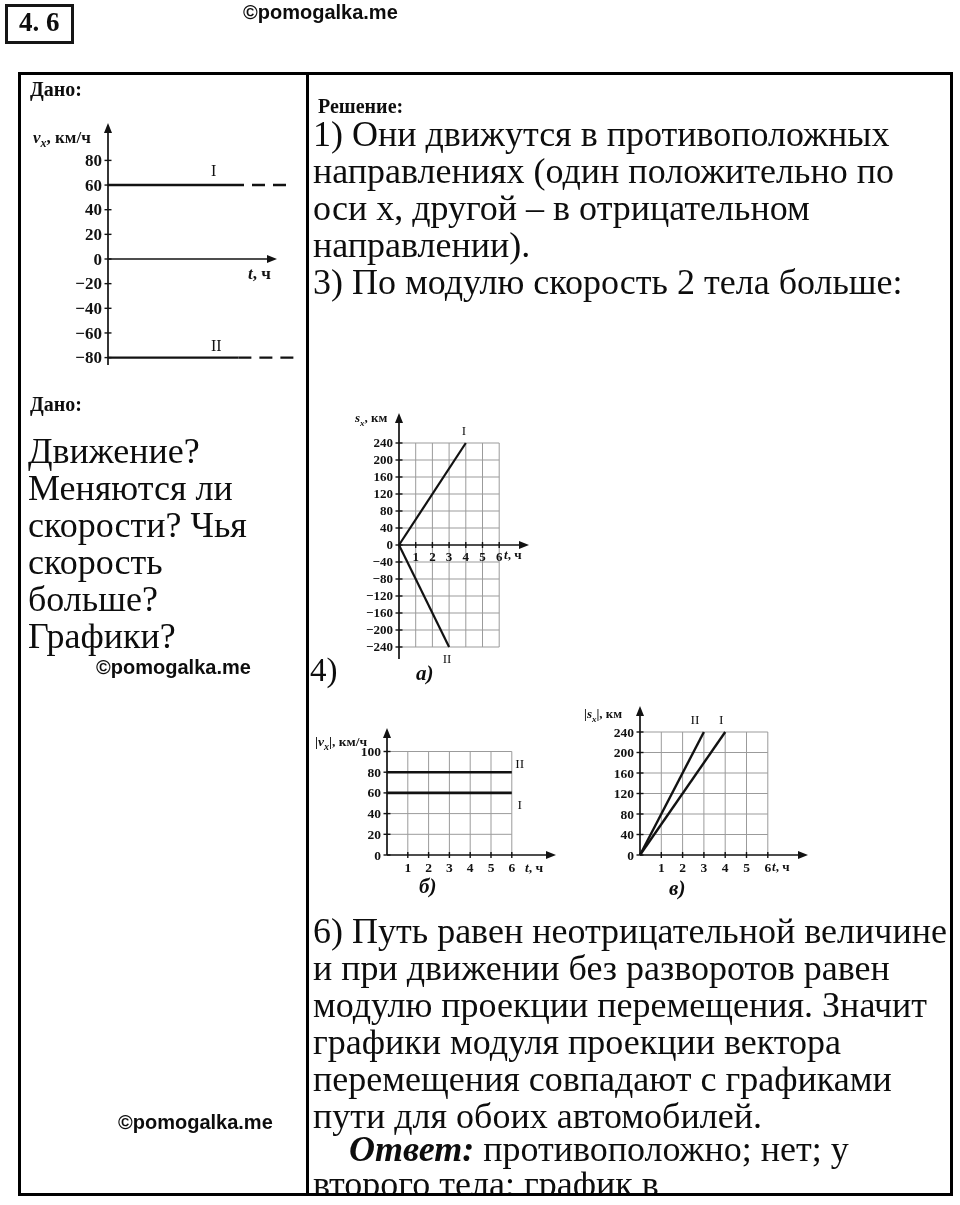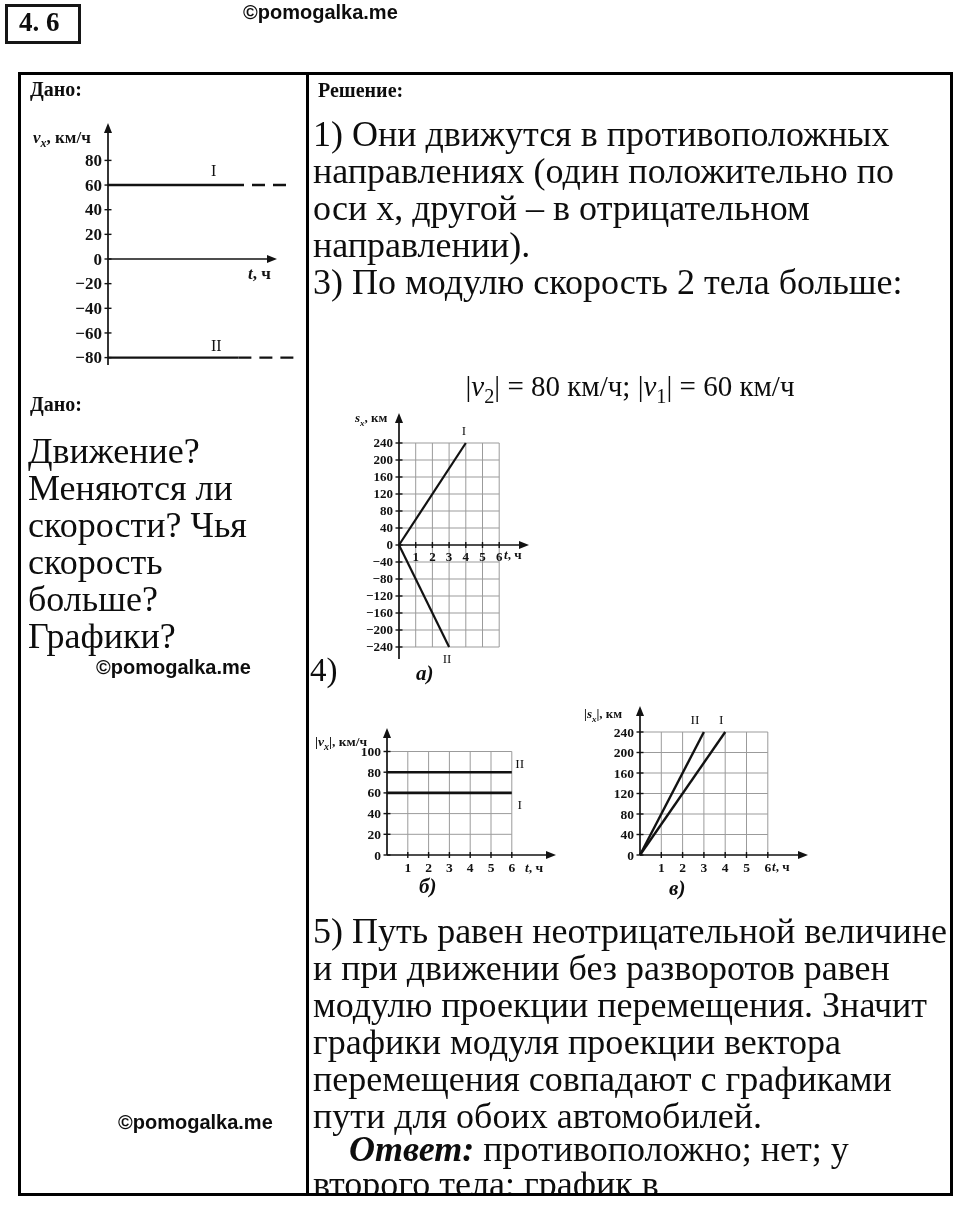--- a/index.html
+++ b/index.html
@@ -1,18 +1,18 @@
 <!DOCTYPE html>
 <html><head>
 <meta charset="utf-8">
 <style>
   html,body{margin:0;padding:0;background:#fff;}
   body{width:960px;height:1205px;position:relative;font-family:"Liberation Serif",serif;color:#0d0d0d;overflow:hidden;}
   .abs{position:absolute;}
-  #problem-box{left:5px;top:4px;border:3px solid #161616;padding:0 18px 3px 11px;font-size:27px;font-weight:bold;background:#fff;}
+  #problem-box{left:5px;top:4px;border:3px solid #161616;padding:0 11px 3px 11px;font-size:27px;font-weight:bold;background:#fff;}
   #top-watermark{left:243px;top:1px;font-family:"Liberation Sans",sans-serif;font-weight:bold;font-size:20px;}
   #main-table{left:18px;top:72px;width:929px;height:1118px;border:3px solid #000;overflow:hidden;}
   #col-divider{left:285px;top:0;width:3px;height:100%;background:#000;}
   #col-given{left:0;top:0;width:285px;height:100%;}
   #col-solution{left:288px;top:0;right:0;height:100%;}
   .hdr{font-size:20px;font-weight:bold;}
   .body-text{font-size:36px;line-height:37px;}
   .wm{font-family:"Liberation Sans",sans-serif;font-weight:bold;font-size:20px;}
   #formula{font-size:29px;text-align:center;}
   #formula sub{font-size:0.7em;}
@@ -67,26 +67,25 @@
         <text x="4" y="28" fill="#121212" font-size="17" font-weight="bold" font-family="&quot;Liberation Serif&quot;,serif"><tspan font-style="italic">v</tspan><tspan font-style="italic" dy="4" font-size="12">x</tspan><tspan dy="-4">, км/ч</tspan></text>
         <text x="219" y="164" fill="#121212" font-size="17" font-weight="bold" font-family="&quot;Liberation Serif&quot;,serif"><tspan font-style="italic">t</tspan><tspan>, ч</tspan></text>
       </svg>
     <div class="abs hdr" style="left:9px;top:318px">Дано:</div>
     <div class="abs body-text" style="left:7px;top:358px;width:268px">Движение? Меняются ли скорости? Чья скорость больше? Графики?</div>
     <div class="abs wm" style="left:0;top:581px;width:285px;text-align:center;padding-left:20px;box-sizing:border-box">©pomogalka.me</div>
     <div class="abs wm" style="left:97px;top:1036px">©pomogalka.me</div>
   </div>
 
   <div class="abs" id="col-solution">
-    <div class="abs hdr" style="left:9px;top:4px">Решение:</div>
+    <div class="abs hdr" style="left:9px;top:20px">Решение:</div>
     <div class="abs body-text" style="left:4px;top:41px;width:634px">
       <div>1) Они движутся в противоположных направлениях (один положительно по оси x, другой – в отрицательном направлении).</div>
       <div>3) По модулю скорость 2 тела больше:</div>
     </div>
-    <div class="abs" id="formula" style="left:4px;top:295px;width:634px"><span>|</span><span style="font-style: italic;">v</span><sub>2</sub><span>| = 80 км/ч; |</span><span style="font-style: italic;">v</span><sub>1</sub><span>| = 60 км/ч</span></div>
 
     <svg class="chart" style="left:32px;top:330px;width:200px;height:290px" viewBox="0 0 200 290">
         <line x1="74.7" y1="242" x2="74.7" y2="38" stroke="#9b9b9b" stroke-width="1"></line>
         <line x1="91.4" y1="242" x2="91.4" y2="38" stroke="#9b9b9b" stroke-width="1"></line>
         <line x1="108.1" y1="242" x2="108.1" y2="38" stroke="#9b9b9b" stroke-width="1"></line>
         <line x1="124.8" y1="242" x2="124.8" y2="38" stroke="#9b9b9b" stroke-width="1"></line>
         <line x1="141.5" y1="242" x2="141.5" y2="38" stroke="#9b9b9b" stroke-width="1"></line>
         <line x1="158.2" y1="242" x2="158.2" y2="38" stroke="#9b9b9b" stroke-width="1"></line>
         <line x1="58" y1="38" x2="158.2" y2="38" stroke="#9b9b9b" stroke-width="1"></line>
         <line x1="58" y1="55" x2="158.2" y2="55" stroke="#9b9b9b" stroke-width="1"></line>
@@ -247,18 +246,18 @@
         <text x="183.8" y="173.5" fill="#121212" font-size="13.5" font-family="&quot;Liberation Serif&quot;,serif" text-anchor="middle" font-weight="bold">6</text>
         <polyline points="56,157 119.9,34.000000000000014" fill="none" stroke="#121212" stroke-width="2.4"></polyline>
         <text x="110.9" y="26.000000000000014" fill="#121212" font-size="13.5" font-family="&quot;Liberation Serif&quot;,serif" text-anchor="middle">II</text>
         <polyline points="56,157 141.2,34.000000000000014" fill="none" stroke="#121212" stroke-width="2.4"></polyline>
         <text x="137.2" y="26.000000000000014" fill="#121212" font-size="13.5" font-family="&quot;Liberation Serif&quot;,serif" text-anchor="middle">I</text>
         <text x="0" y="20" fill="#121212" font-size="13" font-weight="bold" font-family="&quot;Liberation Serif&quot;,serif"><tspan>|</tspan><tspan font-style="italic">s</tspan><tspan font-style="italic" dy="4" font-size="9">x</tspan><tspan dy="-4">|, км</tspan></text>
         <text x="188" y="173" fill="#121212" font-size="13" font-weight="bold" font-family="&quot;Liberation Serif&quot;,serif"><tspan font-style="italic">t</tspan><tspan>, ч</tspan></text>
       </svg>
     <div class="abs caption" style="left:360px;top:801px">в)</div>
 
-    <div class="abs body-text" style="left:4px;top:838px;width:638px">5) Путь равен неотрицательной величине и при движении без разворотов равен модулю проекции перемещения. Значит графики модуля проекции вектора перемещения совпадают с графиками пути для обоих автомобилей.</div>
+    <div class="abs body-text" style="left:4px;top:838px;width:638px">6) Путь равен неотрицательной величине и при движении без разворотов равен модулю проекции перемещения. Значит графики модуля проекции вектора перемещения совпадают с графиками пути для обоих автомобилей.</div>
     <div class="abs body-text" id="answer-line" style="left:4px;top:1057px;width:638px;line-height:35px">
       <span class="ans-label">Ответ:</span><span> противоположно; нет; у второго тела; график в</span>
     </div>
   </div>
 </div>
 
 </body></html>

